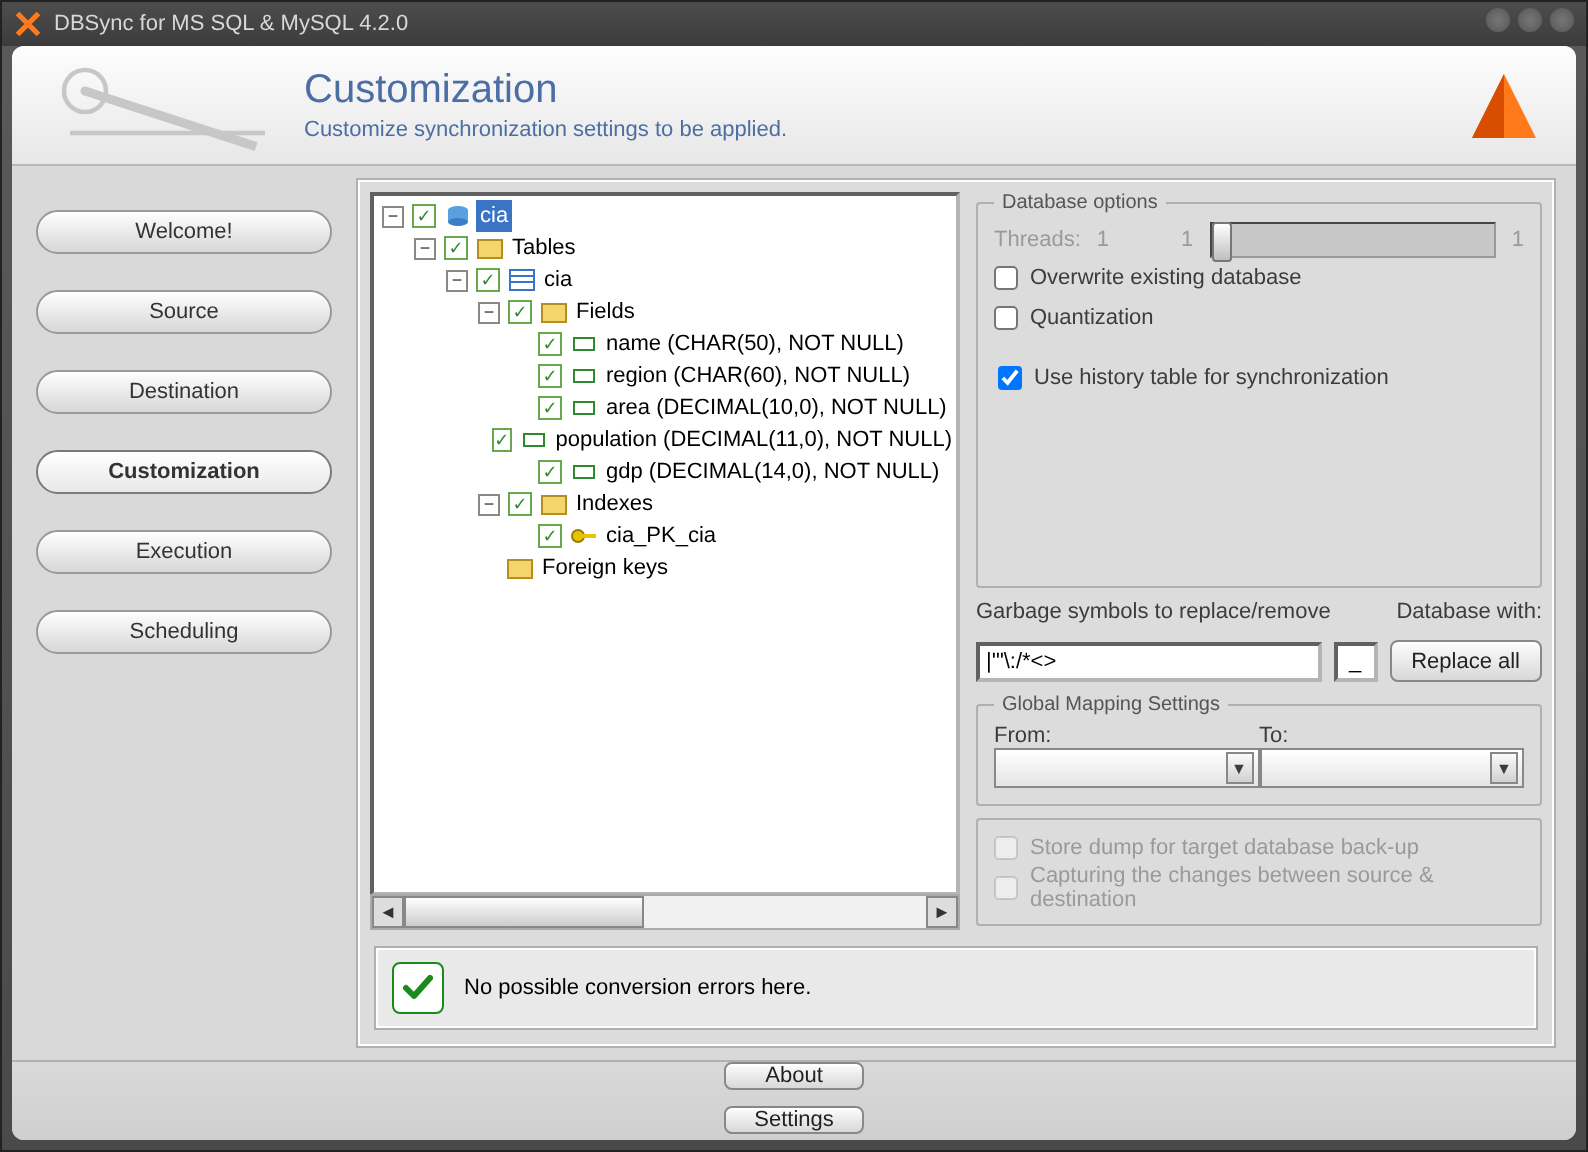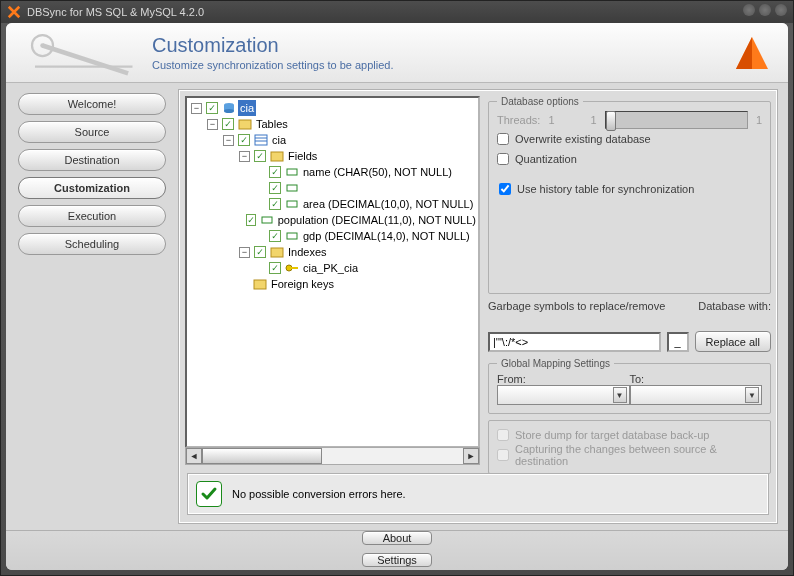--- a/index.html
+++ b/index.html
@@ -88,20 +88,21 @@
     width: 148px;
     height: 22px;
     border-radius: 11px;
     border: 1px solid #999;
     background: linear-gradient(#fefefe, #d7d7d7);
     color: #333;
     font-size: 11px;
     display:flex; align-items:center; justify-content:center;
     cursor: pointer;
     box-shadow: 0 1px 0 #fff inset;
+    margin-top: 12px;
   }
   .nav-btn.active {
     font-weight: bold;
     background: linear-gradient(#fff,#e8e8e8);
     border-color: #7a7a7a;
   }
   .content {
     flex: 1;
     background: #dcdcdc;
     border: 1px solid #b0b0b0;
@@ -178,21 +179,21 @@
   input[type=checkbox]{ width:12px;height:12px;margin:0;}
   .slider-row { display:flex; align-items:center; gap:8px; color:#9a9a9a;}
   .slider-track {
     flex:1;height:18px;background:#c7c7c7;border:1px inset #999;position:relative;
   }
   .slider-thumb {
     position:absolute; left:0; top:-1px; width:10px; height:20px;
     background:linear-gradient(#fff,#bfbfbf); border:1px solid #777; border-radius:2px;
   }
   .sync-row { margin:10px 0 0 2px;}
-  .garbage-row { display:flex; flex-direction:column; gap:19px;}
+  .garbage-row { display:flex; flex-direction:column; gap:8px;}
   .garbage-inputs { display:flex; align-items:center; gap:6px;}
   .text-input {
     height:20px;border:2px inset #b5b5b5;background:#fff;padding:0 3px;font-size:11px;
   }
   .btn {
     height:21px;border:1px solid #888;border-radius:4px;
     background:linear-gradient(#fdfdfd,#d8d8d8);
     padding:0 10px; font-size:11px; color:#222; cursor:pointer;
     display:inline-flex;align-items:center;justify-content:center;
     box-shadow: 0 1px 0 #fff inset;
@@ -334,20 +335,21 @@
                         <rect x="2" y="3" width="10" height="6" fill="#fff" stroke="#2b8a2b"></rect>
                       </svg></span>
                     <span class="tree-label">name (CHAR(50), NOT NULL)</span>
                   </div>
                 <div class="tree-row">
                     <span class="indent" style="width:80px"></span>
                     <span class="cb checked"></span>
                     <span class="ticon fld"><svg viewBox="0 0 14 12">
                         <rect x="2" y="3" width="10" height="6" fill="#fff" stroke="#2b8a2b"></rect>
                       </svg></span>
+                    <span class="tree-label">region (CHAR(60), NOT NULL)</span>
                   </div>
                 <div class="tree-row">
                     <span class="indent" style="width:80px"></span>
                     <span class="cb checked"></span>
                     <span class="ticon fld"><svg viewBox="0 0 14 12">
                         <rect x="2" y="3" width="10" height="6" fill="#fff" stroke="#2b8a2b"></rect>
                       </svg></span>
                     <span class="tree-label">area (DECIMAL(10,0), NOT NULL)</span>
                   </div>
                 <div class="tree-row">

